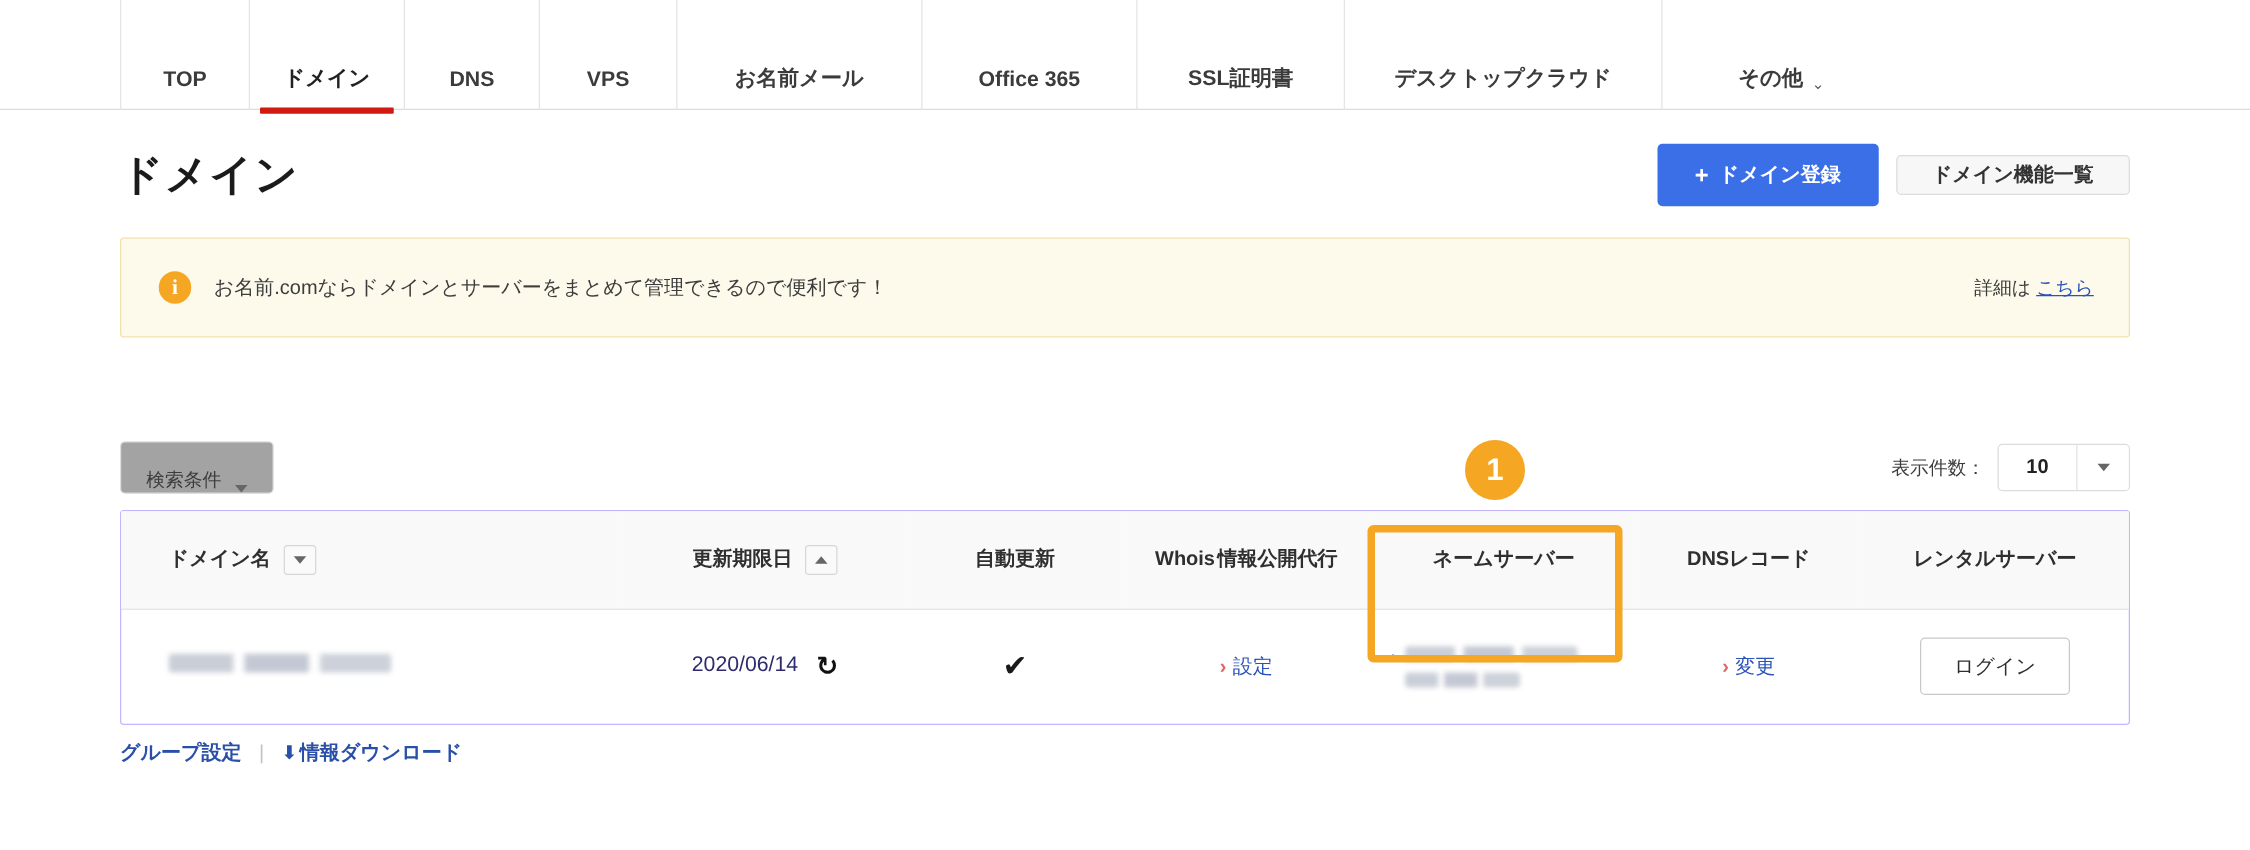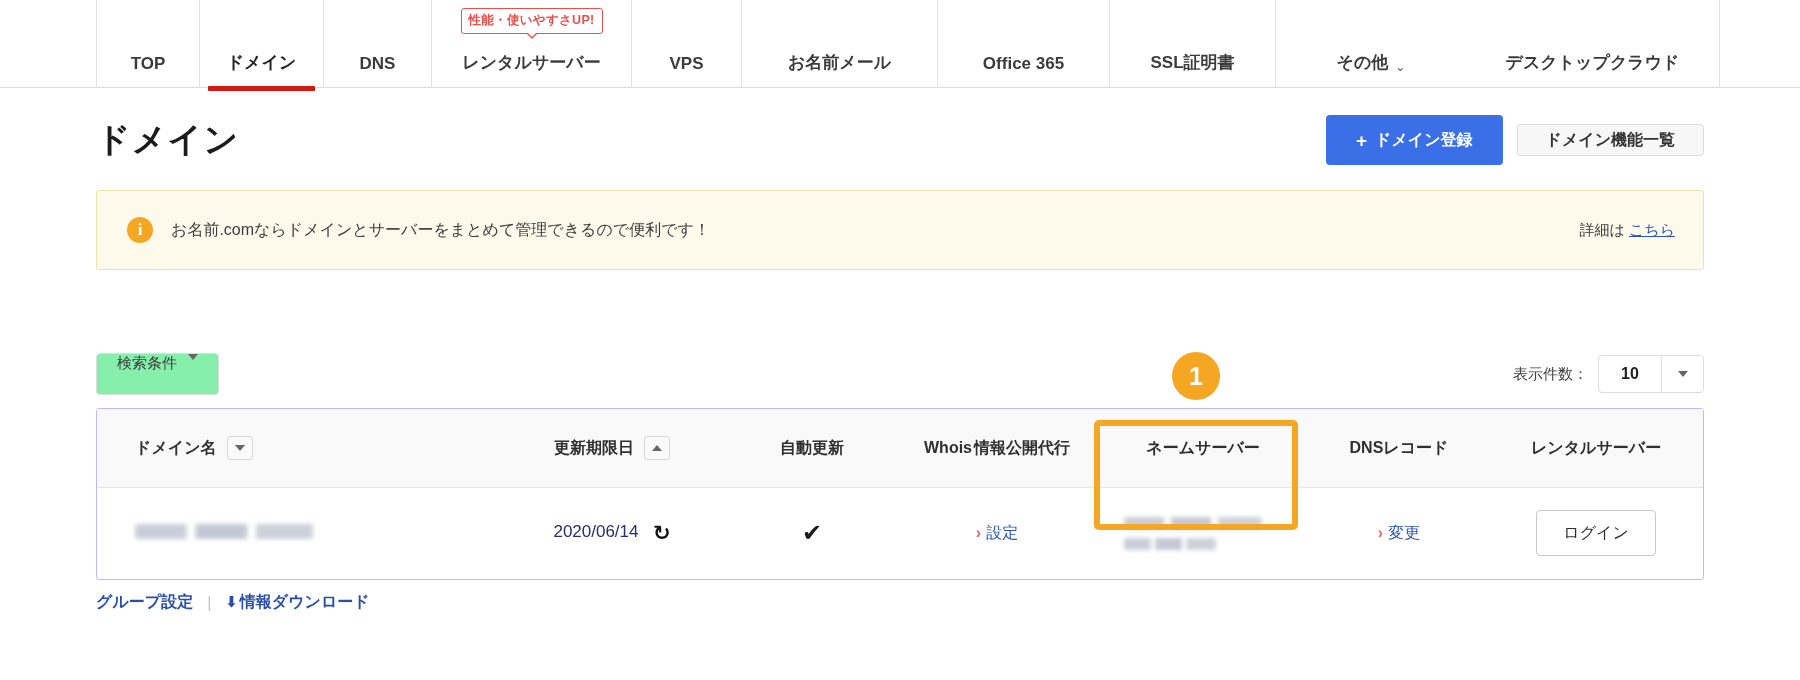--- a/index.html
+++ b/index.html
@@ -114,22 +114,22 @@
   .notice-text { font-size: 16px; color: #3c3c3c; }
   .notice-right { font-size: 15px; color: #3c3c3c; white-space: nowrap; }
   .notice-right a { color: #2a53b8; text-decoration: underline; cursor: pointer; }
 
   
   .controls {
     position: absolute; top: 352px; left: 96px; width: 1608px; height: 44px;
     display: flex; align-items: center; justify-content: space-between;
   }
   .filter-btn {
-    background: #86efac; border: 1px solid #dcdcdc; border-radius: 4px;
-    height: 42px; padding: 0 20px; display: flex; align-items: flex-start; gap: 11px;
+    background: #a3a3a3; border: 1px solid #dcdcdc; border-radius: 4px;
+    height: 42px; padding: 0 20px; display: flex; align-items: flex-end; gap: 11px;
     font-size: 15px; color: #3c3c3c; cursor: pointer; font-family: inherit;
   }
   .caret-down { width: 0; height: 0; border-left: 5px solid transparent; border-right: 5px solid transparent; border-top: 6px solid #666; }
   .caret-up   { width: 0; height: 0; border-left: 5px solid transparent; border-right: 5px solid transparent; border-bottom: 6px solid #666; }
   .percount { display: flex; align-items: center; gap: 10px; font-size: 15px; color: #3c3c3c; }
   .select-shell { display: flex; align-items: stretch; border: 1px solid #dcdcdc; border-radius: 4px; overflow: hidden; background: #fff; height: 38px; }
   .select-val { min-width: 62px; display: flex; align-items: center; justify-content: center; font-size: 16px; font-weight: bold; color: #222; padding: 0 10px; }
   .select-arrow { width: 42px; border-left: 1px solid #e2e2e2; display: flex; align-items: center; justify-content: center; background: #fff; cursor: pointer; }
 
   
@@ -209,48 +209,44 @@
       </div>
 
       <div class="gnav-item w-dom active">
         <span>ドメイン</span>
       </div>
 
       <div class="gnav-item w-dns">
         <span>DNS</span>
       </div>
 
-      <div class="gnav-item w-rs">
-        <span class="badge-balloon">性能・使いやすさUP!</span>
-        <span>レンタルサーバー</span>
-      </div>
 
       <div class="gnav-item w-vps">
         <span>VPS</span>
       </div>
 
       <div class="gnav-item w-mail">
         <span>お名前メール</span>
       </div>
 
       <div class="gnav-item w-o365">
         <span>Office 365</span>
       </div>
 
       <div class="gnav-item w-ssl">
         <span>SSL証明書</span>
+      </div>
+
+      <div class="gnav-item w-dtc">
+        <span>デスクトップクラウド</span>
       </div>
 
       <div class="gnav-item w-etc">
         <span>その他</span>
         <span class="chev">⌄</span>
-      </div>
-
-      <div class="gnav-item w-dtc">
-        <span>デスクトップクラウド</span>
       </div>
 
     </div>
   </nav>
 
   <div class="head-row">
     <h1 class="page-title">ドメイン</h1>
     <div class="head-btns">
       <button class="btn-primary">
         <span class="plus">+</span>

